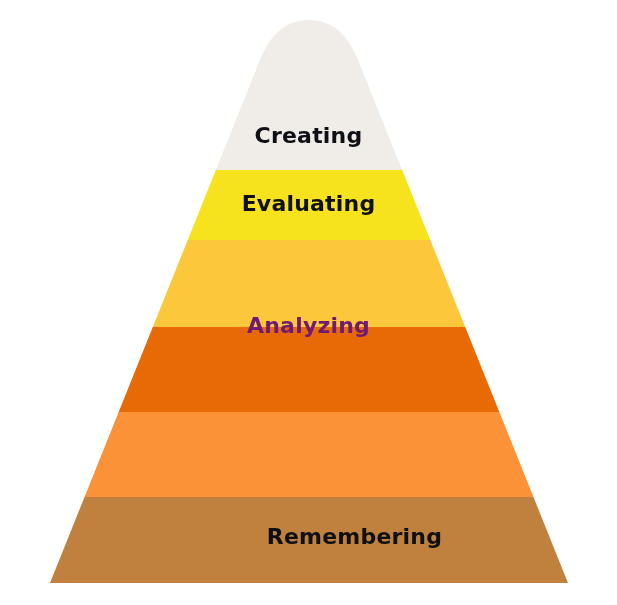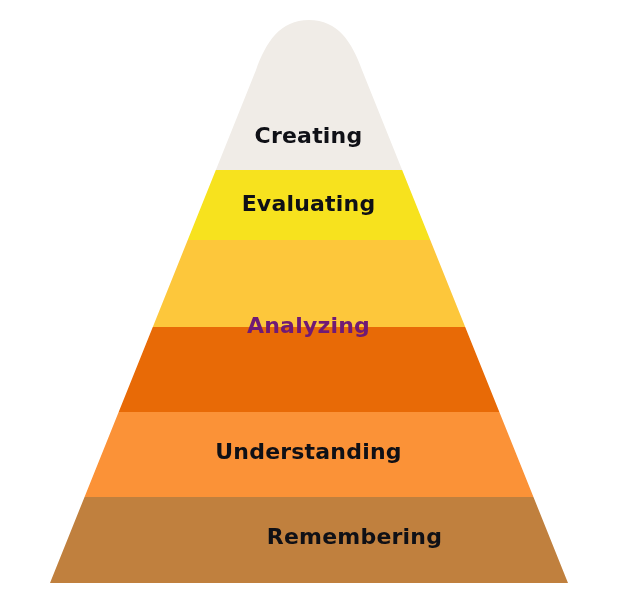--- a/index.html
+++ b/index.html
@@ -64,16 +64,15 @@
       <rect x="0" y="240" width="617" height="87" fill="#fdc73b"></rect>
       <rect x="0" y="327" width="617" height="85" fill="#e86a06"></rect>
       <rect x="0" y="412" width="617" height="85" fill="#fb9237"></rect>
       <rect x="0" y="497" width="617" height="108" fill="#c0803e"></rect>
     </g>
   </svg>
 
   <div class="layer-label" style="top: 125px; color: rgb(15, 16, 22);">Creating</div>
   <div class="layer-label" style="top: 193px; color: rgb(15, 16, 22);">Evaluating</div>
   <div class="layer-label" style="top: 271px; color: #701a75; margin-top: 44px;">Analyzing</div>
-  <div class="layer-label" style="top: 441px; color: rgb(15, 16, 22);">Understanding</div>
   <div class="layer-label" style="top: 526px; color: rgb(15, 16, 22); padding-left: 46px;">Remembering</div>
 
 </div>
 
 </body></html>

